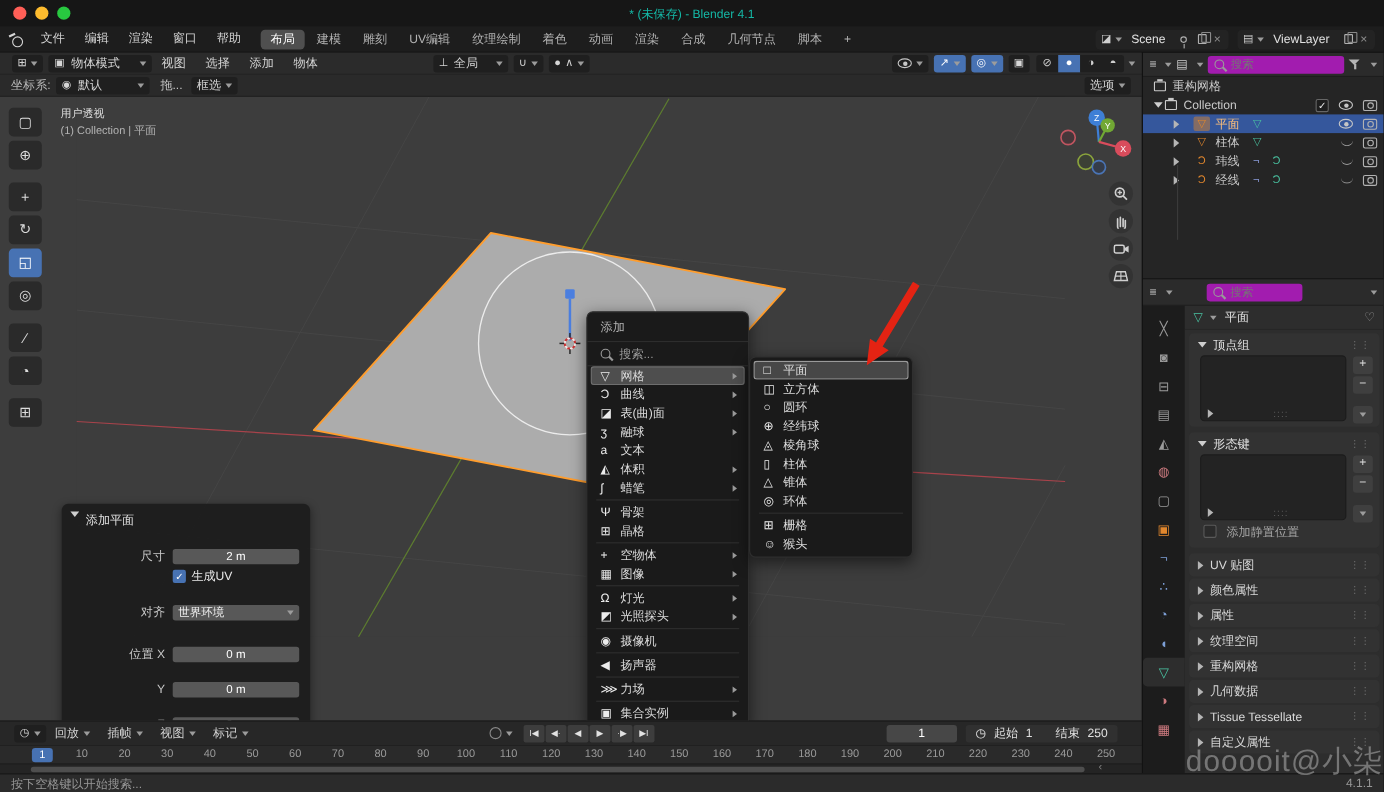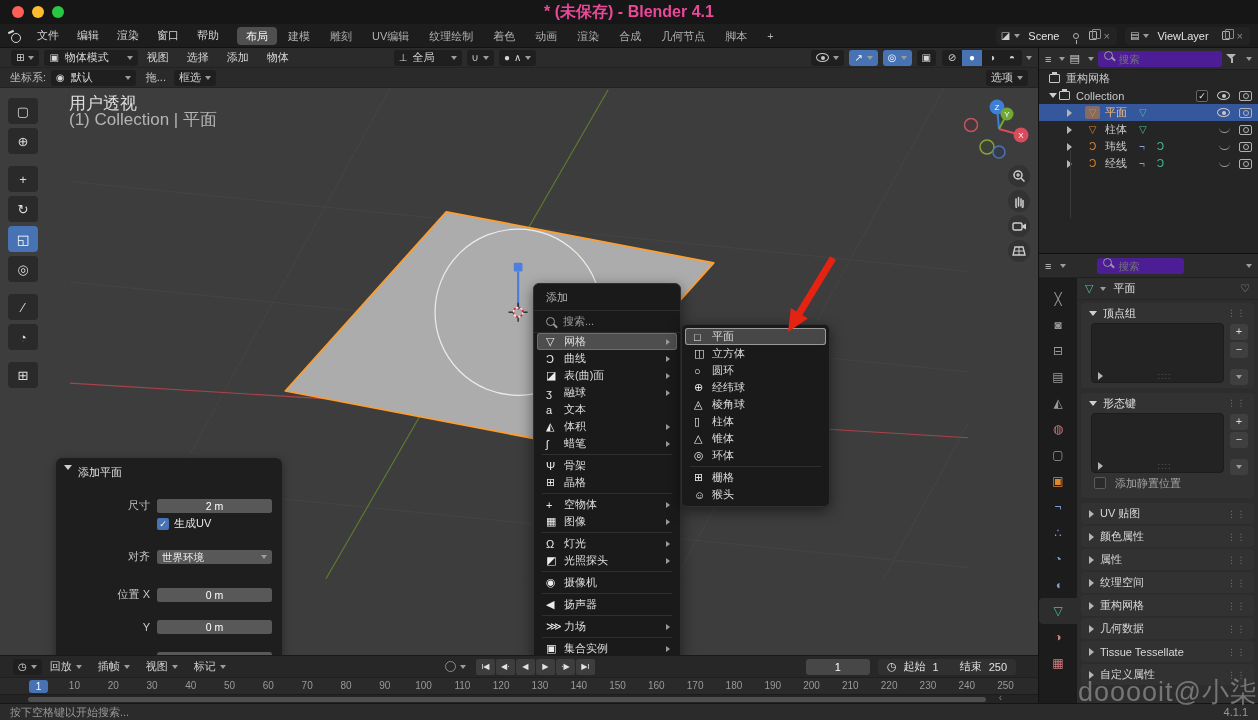--- a/index.html
+++ b/index.html
@@ -30,21 +30,21 @@
 .chk.dark{background:#1e1e1e;border:1px solid #666;width:12px;height:12px;line-height:10px;color:#e8e8e8}
 .chk.empty{background:#2b2b2b;border:1px solid #5a5a5a;color:transparent}
 .blogo{width:14px;height:14px;position:relative;display:inline-block;flex:none}
 .blogo::before{content:"";position:absolute;left:3px;top:4px;width:8px;height:8px;border:1.6px solid #d5d5d5;border-radius:50%}
 .blogo::after{content:"";position:absolute;left:0;top:2px;width:6px;height:2px;background:#d5d5d5;transform:rotate(-25deg)}
 
 .titlebar{position:absolute;left:0;top:0;width:100%;height:24px;background:#161616;display:flex;align-items:center;justify-content:center}
 .dots{position:absolute;left:12px;top:6px;display:flex;gap:8px}
 .dot{width:12px;height:12px;border-radius:50%}
 .dot.r{background:#ff5f57}.dot.y{background:#febc2e}.dot.g{background:#28c840}
-.titletext{color:#ec4899;font-weight:bold;font-size:16px}
+.titletext{color:#14b8a6;font-weight:normal;font-size:11px}
 
 .topbar{position:absolute;left:0;top:24px;width:100%;height:24px;background:#1d1d1d;display:flex;align-items:center;padding:0 8px;border-bottom:1px solid #121212}
 .tmenus{display:flex;margin-left:6px}
 .tmenu{padding:0 9px;color:#d2d2d2;line-height:23px}
 .wtabs{display:flex;margin-left:8px;align-items:flex-start}
 .wtab{padding:0 9px;height:18px;line-height:18px;color:#b2b2b2;border-radius:4px;margin:0 1px}
 .wtab.wactive{background:#4f4f4f;color:#fff}
 .sw{display:flex;align-items:center;background:#232323;border-radius:4px;height:18px;padding:0 5px;margin-left:8px}
 .swicon{color:#cfcfcf;font-size:10px}
 .swlabel{color:#e2e2e2;margin:0 8px 0 8px}
@@ -55,21 +55,21 @@
 .vph1{top:0}.vph2{top:20px;background:#2a2a2a}
 .hmenu{padding:0 9px;color:#d6d6d6}
 .hpill{display:flex;align-items:center;height:16px;background:#1f1f1f;border-radius:3px;padding:0 5px;margin-left:5px;color:#d6d6d6}
 .hpill.blue{background:#4772b3;color:#fff}
 .hpill .gly{font-size:10px}
 .seg{display:flex;height:16px;border-radius:3px;overflow:hidden;margin-left:6px}
 .segi{width:20px;background:#1f1f1f;display:flex;align-items:center;justify-content:center;color:#cfcfcf;font-size:10px}
 .segi.on{background:#4772b3;color:#fff}
 .viewport{position:absolute;left:0;top:40px;width:1038px;height:567px;overflow:hidden}
 .scene-svg{position:absolute;left:0;top:0}
-.ovl{position:absolute;left:69px;top:8px;color:#dedede;font-size:17px;line-height:16px;pointer-events:none}
+.ovl{position:absolute;left:55px;top:8px;color:#dedede;font-size:10px;line-height:16px;pointer-events:none}
 .ovl .l2{color:#b4b4b4}
 .tbar{position:absolute;left:8px;top:10px;display:flex;flex-direction:column;gap:4px;width:30px}
 .tbtn{height:26px;background:rgba(40,40,40,.92);border-radius:4px;display:flex;align-items:center;justify-content:center;color:#dcdcdc;font-size:13px}
 .tbtn.active{background:#4772b3;color:#fff}
 .tbtn.gap{margin-top:8px}
 .navg{position:absolute;left:950px;top:4px}
 .navbtn{position:absolute;left:1008px;width:22px;height:22px;border-radius:50%;background:rgba(48,48,48,.75);display:flex;align-items:center;justify-content:center;color:#cfcfcf;font-size:11px}
 
 .opanel{position:absolute;left:56px;top:370px;width:226px;background:rgba(28,28,28,.93);border-radius:6px;padding:7px 10px 9px 8px;box-shadow:0 2px 8px rgba(0,0,0,.4)}
 .ophead{display:flex;color:#e0e0e0;margin-bottom:7px}
@@ -102,21 +102,21 @@
 .ruler{position:absolute;left:0;top:629px;width:100%;height:17px;background:#2a2a2a;border-top:1px solid #1f1f1f;white-space:nowrap;padding-left:55px;color:#999;font-size:10px}
 .rnum{display:inline-block;width:38.8px;text-align:center;line-height:16px}
 .badge{position:absolute;left:29px;top:2px;width:19px;height:13px;background:#4772b3;border-radius:3px;color:#fff;text-align:center;line-height:13px;font-size:10px}
 .tlscroll{position:absolute;left:0;top:646px;width:100%;height:9px;background:#242424;border-top:1px solid #1c1c1c}
 .sbar{position:absolute;left:28px;right:52px;top:2px;height:5px;background:#4e4e4e;border-radius:2.5px}
 .schev{position:absolute;right:36px;top:-3px;color:#808080;font-size:10px}
 
 .rightcol{position:absolute;left:1038px;top:48px;width:220px;height:655px;border-left:1px solid #111}
 .outliner{position:absolute;left:0;top:0;width:100%;height:205px;background:#252525;overflow:hidden}
 .olh{height:22px;background:#2b2b2b;border-bottom:1px solid #1d1d1d;display:flex;align-items:center;padding:0 6px;gap:4px}
-.sbox{display:flex;gap:6px;background:#4c1d95;border-radius:3px;height:16px;padding:0 6px;flex:1}
+.sbox{display:flex;align-items:center;gap:6px;background:#a21caf;border-radius:3px;height:16px;padding:0 6px;flex:1}
 .sbox input{background:transparent;border:0;outline:0;color:#bbb;width:60px;font-size:10.5px;font-family:inherit}
 .olrow{height:17px;display:flex;align-items:center;padding:0 6px;color:#c9c9c9}
 .olrow .lb{margin-left:6px}
 .ol-exp{color:#9a9a9a;font-size:9px;width:12px;flex:none}
 .ol-oicon{color:#e0862d;width:15px;text-align:center;font-size:10px;flex:none;height:13px;line-height:13px}
 .ol-name{margin-left:5px}
 .ol-mod{color:#8b9cdb;font-size:10px;margin-left:12px}
 .ol-dicon{color:#49c2a1;font-size:10px;margin-left:12px}
 .olrow.sel{background:#35579c}
 .olrow.sel .ol-name{color:#ffc07a}

